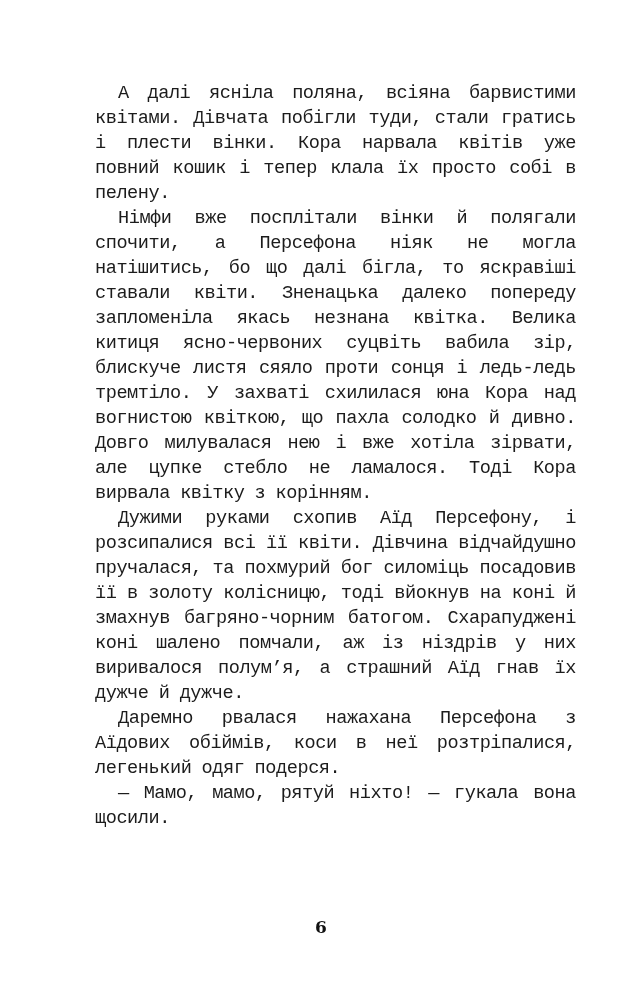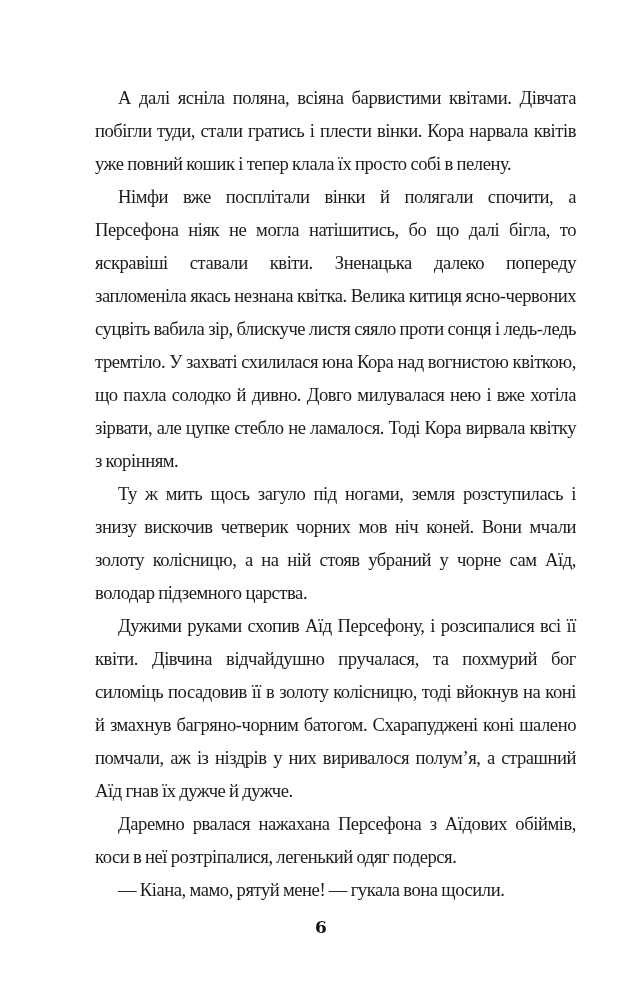--- a/index.html
+++ b/index.html
@@ -12,23 +12,23 @@
       height: 1000px;
       position: relative;
       overflow: hidden;
       color: #1c1c1c;
     }
     .page-text {
       position: absolute;
       left: 95px;
       top: 81px;
       width: 481px;
-      font-family: Liberation Serif, serif;
+      font-family: Liberation Mono, monospace;
       font-size: 18.6px;
-      line-height: 33px;
+      line-height: 25px;
       letter-spacing: -0.45px;
       word-spacing: -0.5px;
       text-align: justify;
       hyphens: manual;
     }
     .page-text p {
       margin: 0;
       text-indent: 23px;
     }
     .page-number {
@@ -42,19 +42,18 @@
       font-size: 17px;
       color: #111;
     }
   </style>
 </head>
 <body>
 
 <div class="page-text">
   <p>А далі ясніла поляна, всіяна барвистими квітами. Дівчата побігли туди, стали гратись і плести вінки. Кора нарвала квітів уже повний кошик і тепер клала їх просто собі в пелену.</p>
   <p>Німфи вже посплітали вінки й полягали спочити, а Персефона ніяк не могла натішитись, бо що далі бігла, то яскравіші ставали квіти. Зненацька далеко попереду запломеніла якась незнана квітка. Велика китиця ясно-червоних суцвіть вабила зір, блискуче листя сяяло проти сонця і ледь-ледь тремтіло. У за­хваті схилилася юна Кора над вогнистою квіткою, що пахла солодко й дивно. Довго милувалася нею і вже хотіла зірвати, але цупке стебло не ламалося. Тоді Кора вирвала квітку з корінням.</p>
-  <p>Ту ж мить щось загуло під ногами, земля розступи­лась і знизу вискочив четверик чорних мов ніч коней. Вони мчали золоту колісницю, а на ній стояв убра­ний у чорне сам Аїд, володар підземного царства.</p>
   <p>Дужими руками схопив Аїд Персефону, і розсипа­лися всі її квіти. Дівчина відчайдушно пручалася, та похмурий бог силоміць посадовив її в золоту коліс­ницю, тоді вйокнув на коні й змахнув багряно-чор­ним батогом. Схарапуджені коні шалено помчали, аж із ніздрів у них виривалося полум’я, а страшний Аїд гнав їх дужче й дужче.</p>
   <p>Даремно рвалася нажахана Персефона з Аїдових обіймів, коси в неї розтріпалися, легенький одяг по­дерся.</p>
-  <p>— Кіана, мамо, рятуй мене! — гукала вона щосили.</p>
+  <p>— Мамо, мамо, рятуй ніхто! — гукала вона щосили.</p>
 </div>
 
 <div class="page-number">6</div>
 
 </body></html>

